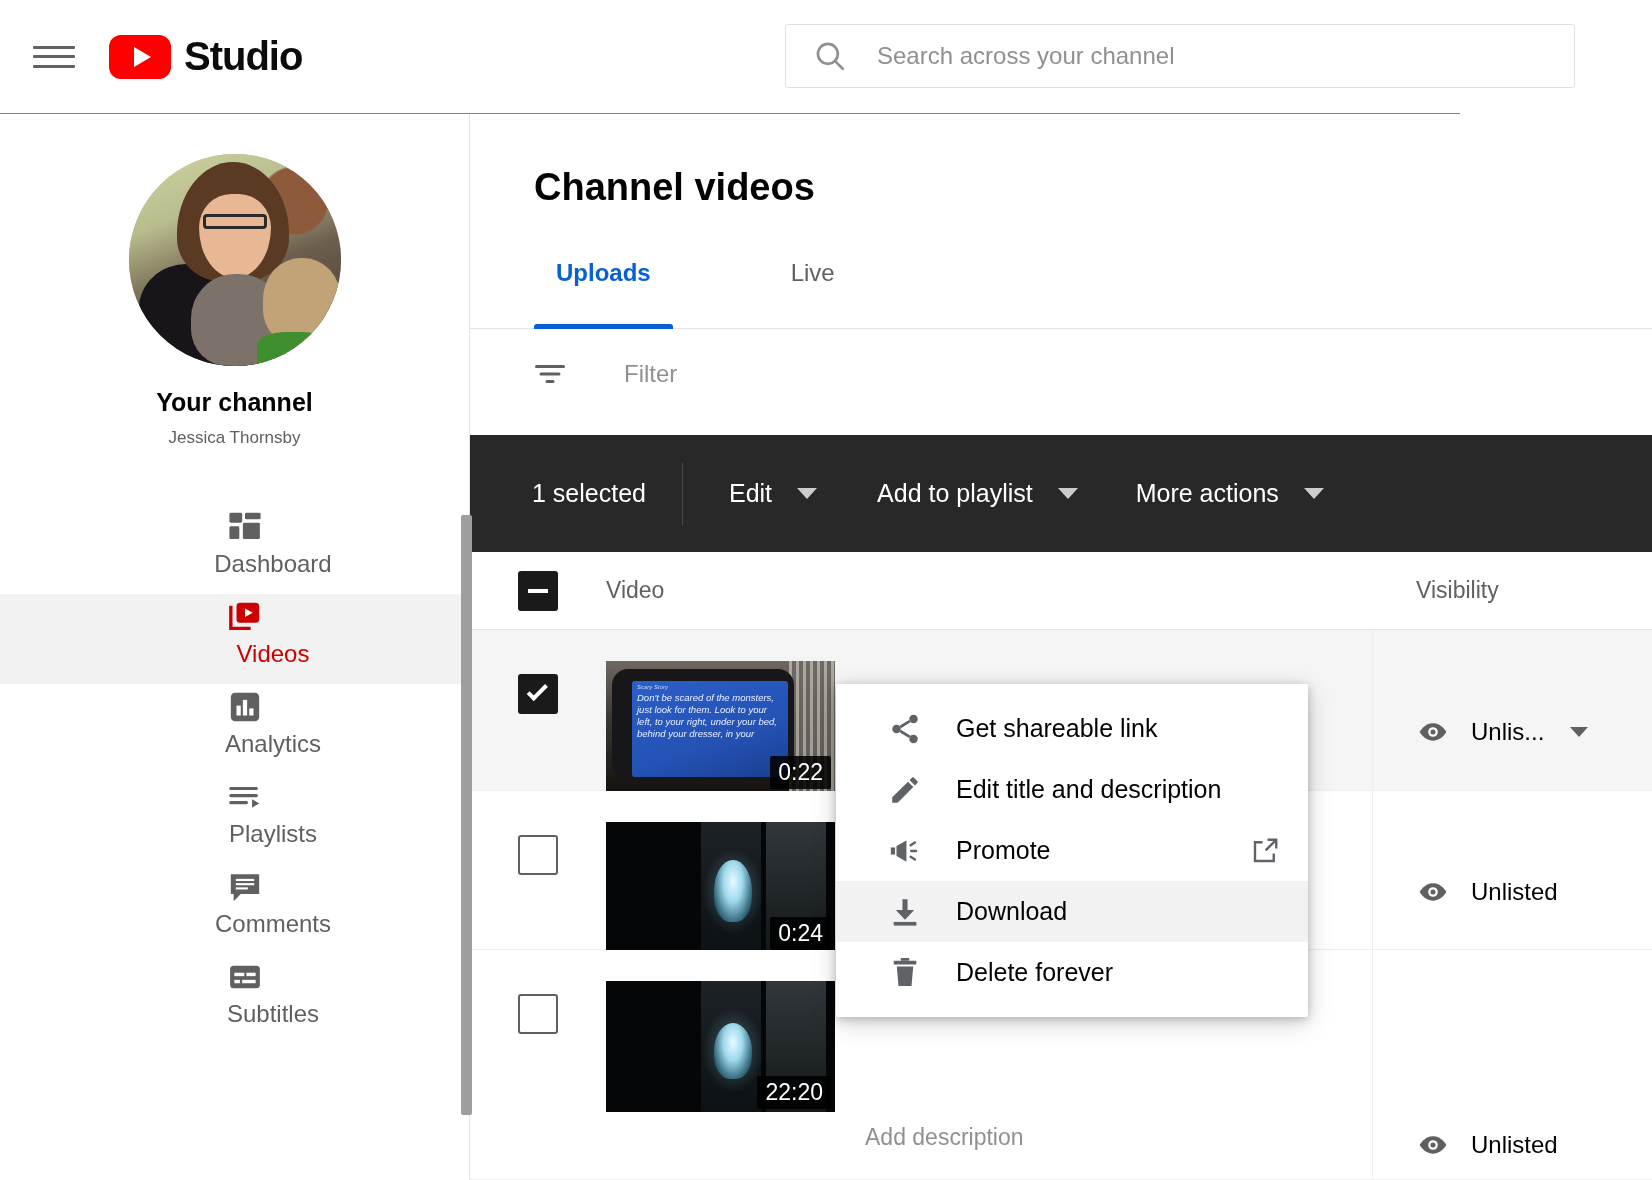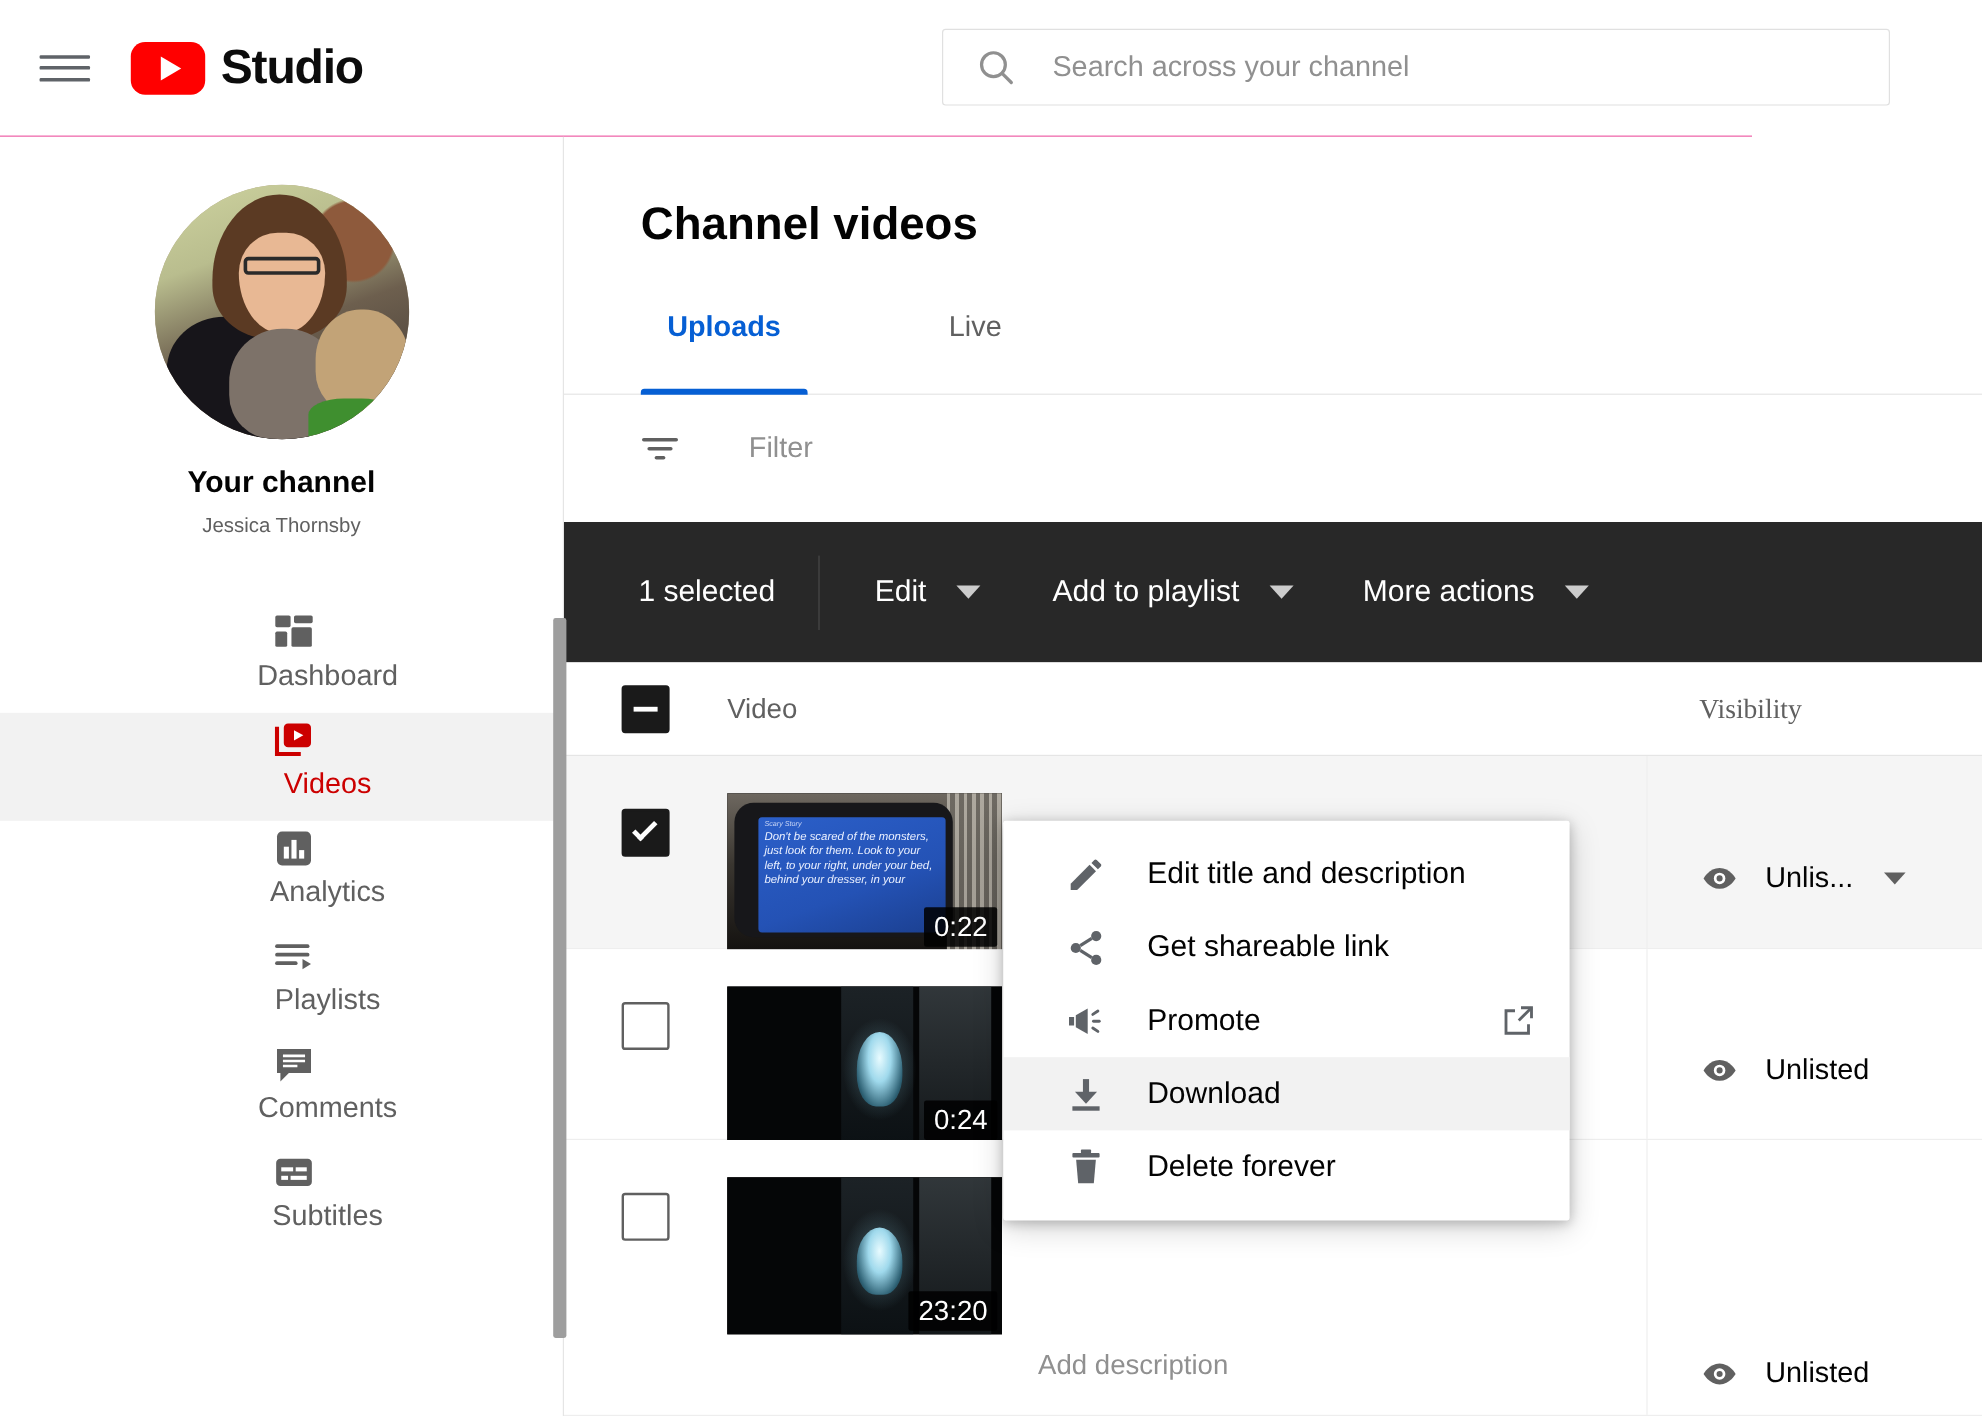--- a/index.html
+++ b/index.html
@@ -329,21 +329,21 @@
     border-bottom: 4px solid #fff;
     transform: rotate(-45deg) translate(2px, -3px);
   }
   .col-check { width: 136px; flex: 0 0 136px; display:flex; justify-content:center; }
   .col-video { flex: 1; }
   .col-vis { width: 280px; flex: 0 0 280px; display: flex; align-items: center; }
   .th-text {
     font-size: 23px;
     color: #606060;
   }
-  .th-vis { padding-left: 44px; font-family: Liberation Serif, serif; }
+  .th-vis { padding-left: 44px; }
 
   .row {
     position: absolute;
     left: 0;
     width: 1182px;
     display: flex;
     align-items: flex-start;
     border-bottom: 1px solid #eeeeee;
     background: #fff;
     box-sizing: border-box;
@@ -709,62 +709,62 @@
   <div class="row" style="top:836px; height:230px;">
     <div class="col-check">
       <div class="cb"></div>
     </div>
     <div class="thumb">
       <div class="tg-bg"></div>
       <div class="tg-wall"></div>
       <div class="tg-wall2"></div>
       <div class="tg-glow"></div>
       <div class="tg-fig v2"></div>
-      <span class="dur">23:20</span>
+      <span class="dur">22:20</span>
     </div>
     <div class="vid-meta" style="padding-top:174px;">
       <span class="vid-desc">Add description</span>
     </div>
     <div class="vis-cell" style="padding-top:160px;">
       <span>
         <svg width="32" height="32" viewBox="0 0 24 24">
           <path d="M12 5.5 C5.5 5.5 2 12 2 12 C2 12 5.5 18.5 12 18.5 C18.5 18.5 22 12 22 12 C22 12 18.5 5.5 12 5.5 Z" fill="#606060"></path>
           <circle cx="12" cy="12" r="3.6" fill="#ffffff"></circle>
           <circle cx="12" cy="12" r="1.9" fill="#606060"></circle>
         </svg>
       </span>
       <span class="vis-text">Unlisted</span>
     </div>
   </div>
 
 </div>
 
 <div class="ctx-menu">
-
-  <div class="ctx-item">
-    <span class="ctx-icon">
-      <svg width="34" height="34" viewBox="0 0 24 24" fill="#5f6368">
-        <path d="M3 17.2 L3 21 L6.8 21 L17.9 9.9 L14.1 6.1 Z"></path>
-        <path d="M20.7 7.1 C21.1 6.7 21.1 6.1 20.7 5.7 L18.3 3.3 C17.9 2.9 17.3 2.9 16.9 3.3 L15.2 5 L19 8.8 Z"></path>
-      </svg>
-    </span>
-    <span class="ctx-label">Edit title and description</span>
-  </div>
 
   <div class="ctx-item">
     <span class="ctx-icon">
       <svg width="34" height="34" viewBox="0 0 24 24" fill="#5f6368">
         <circle cx="18" cy="5" r="3"></circle>
         <circle cx="6" cy="12" r="3"></circle>
         <circle cx="18" cy="19" r="3"></circle>
         <line x1="8.6" y1="10.6" x2="15.4" y2="6.4" stroke="#5f6368" stroke-width="1.9"></line>
         <line x1="8.6" y1="13.4" x2="15.4" y2="17.6" stroke="#5f6368" stroke-width="1.9"></line>
       </svg>
     </span>
     <span class="ctx-label">Get shareable link</span>
+  </div>
+
+  <div class="ctx-item">
+    <span class="ctx-icon">
+      <svg width="34" height="34" viewBox="0 0 24 24" fill="#5f6368">
+        <path d="M3 17.2 L3 21 L6.8 21 L17.9 9.9 L14.1 6.1 Z"></path>
+        <path d="M20.7 7.1 C21.1 6.7 21.1 6.1 20.7 5.7 L18.3 3.3 C17.9 2.9 17.3 2.9 16.9 3.3 L15.2 5 L19 8.8 Z"></path>
+      </svg>
+    </span>
+    <span class="ctx-label">Edit title and description</span>
   </div>
 
   <div class="ctx-item">
     <span class="ctx-icon">
       <svg width="34" height="34" viewBox="0 0 24 24" fill="#5f6368">
         <path d="M2 9.5 L2 14.5 L5 14.5 L5 9.5 Z"></path>
         <path d="M6 8.5 L13 4.5 L13 19.5 L6 15.5 Z"></path>
         <path d="M16 8 L19 6" stroke="#5f6368" stroke-width="1.7" stroke-linecap="round"></path>
         <path d="M16.4 12 L19.8 12" stroke="#5f6368" stroke-width="1.7" stroke-linecap="round"></path>
         <path d="M16 16 L19 18" stroke="#5f6368" stroke-width="1.7" stroke-linecap="round"></path>

